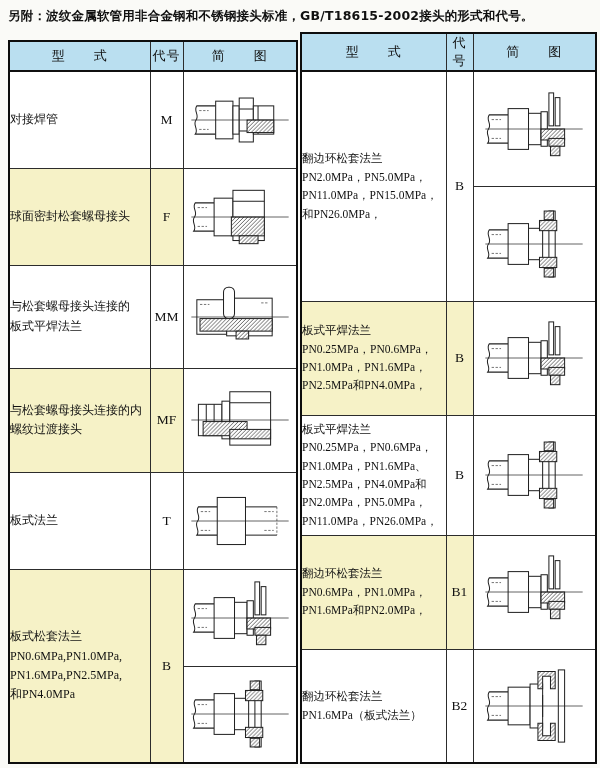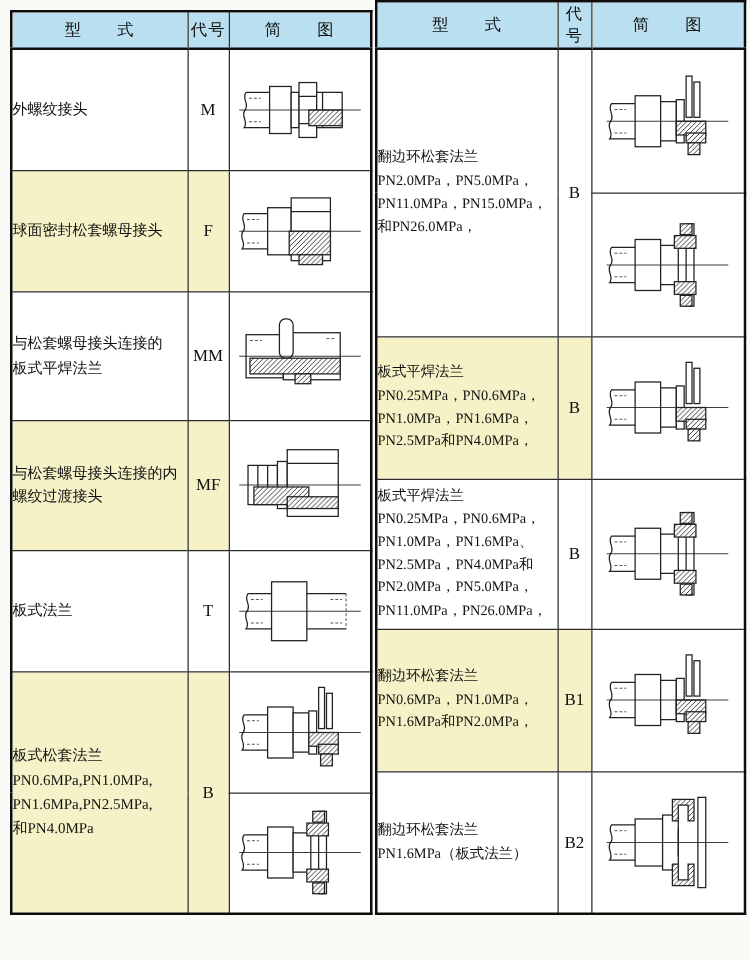--- a/index.html
+++ b/index.html
@@ -79,37 +79,38 @@
 <svg width="0" height="0" style="position:absolute">
   <defs>
     <pattern id="hatch" width="5" height="5" patternUnits="userSpaceOnUse">
       <rect width="5" height="5" fill="#ffffff"></rect>
       <path d="M-1,1 L1,-1 M0,5 L5,0 M4,6 L6,4" stroke="#3a3a3a" stroke-width="1"></path>
     </pattern>
   </defs>
 </svg>
 
 <div class="page">
+  <div class="title">另附：波纹金属软管用非合金钢和不锈钢接头标准，GB/T18615-2002接头的形式和代号。</div>
 
   <div class="tables">
 
     <table class="t left" style="width:288px">
       <colgroup>
           <col style="width:141px">
           <col style="width:33px">
           <col style="width:114px">
         </colgroup>
       <tbody>
           <tr class="head" style="height:30px">
         <th>型　　式</th>
         <th>代号</th>
         <th>简　　图</th>
       </tr>
       <tr style="height:97px">
-        <td class="type">外螺纹接头</td>
+        <td class="type">对接焊管</td>
         <td class="code">M</td>
         <td class="diag">
               <div class="dwrap">
                 <svg class="dg" width="102" height="80" viewBox="0 0 130 100" fill="none" stroke="#222" stroke-width="1.3">
                   <path d="M34,32 L10,32 c-5,6 4,12 -1,18 c-5,6 4,12 -1,18 L34,68" fill="#fff"></path>
                   <line x1="13" y1="38" x2="25" y2="38" stroke-dasharray="3 2" stroke-width="0.8"></line>
                   <line x1="13" y1="62" x2="25" y2="62" stroke-dasharray="3 2" stroke-width="0.8"></line>
                   <rect x="34" y="26" width="22" height="48" fill="#fff"></rect>
                   <rect x="56" y="32" width="8" height="36" fill="#fff"></rect>
                   <rect x="64" y="22" width="18" height="56" fill="#fff"></rect>

